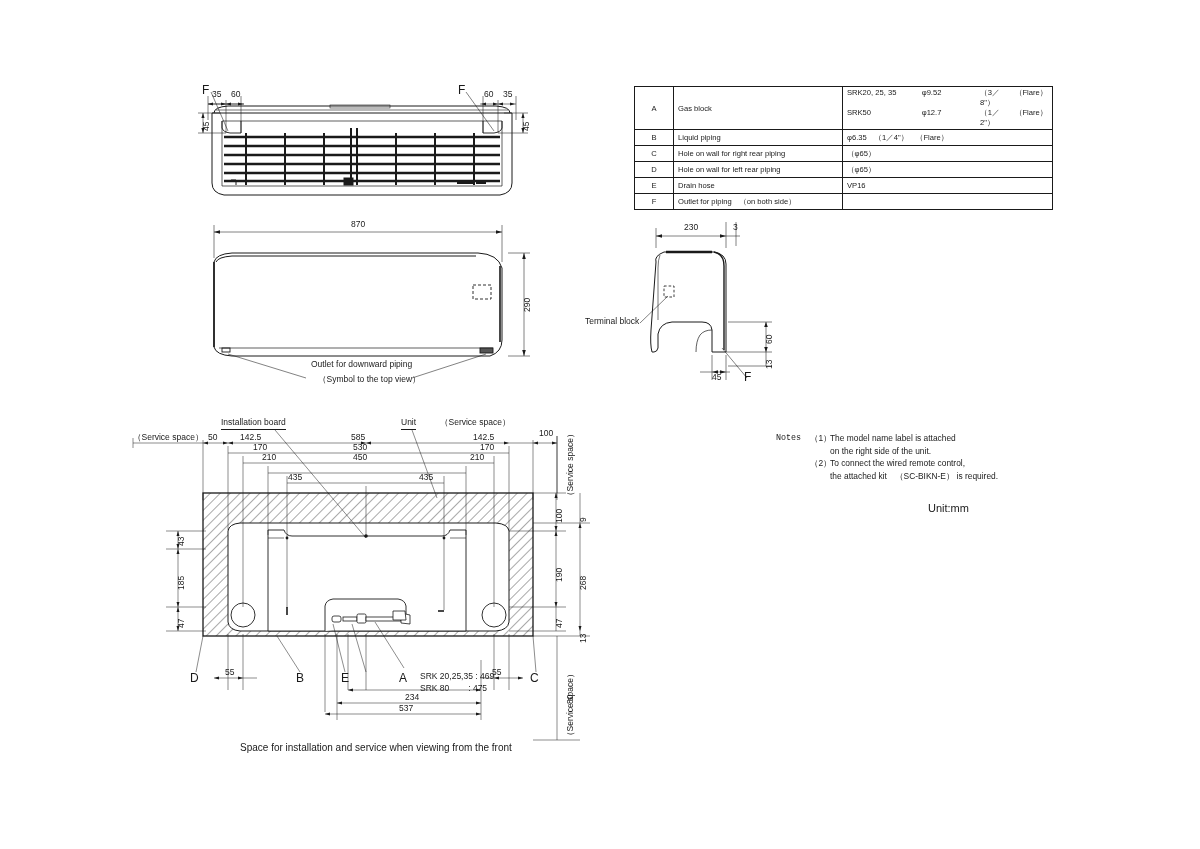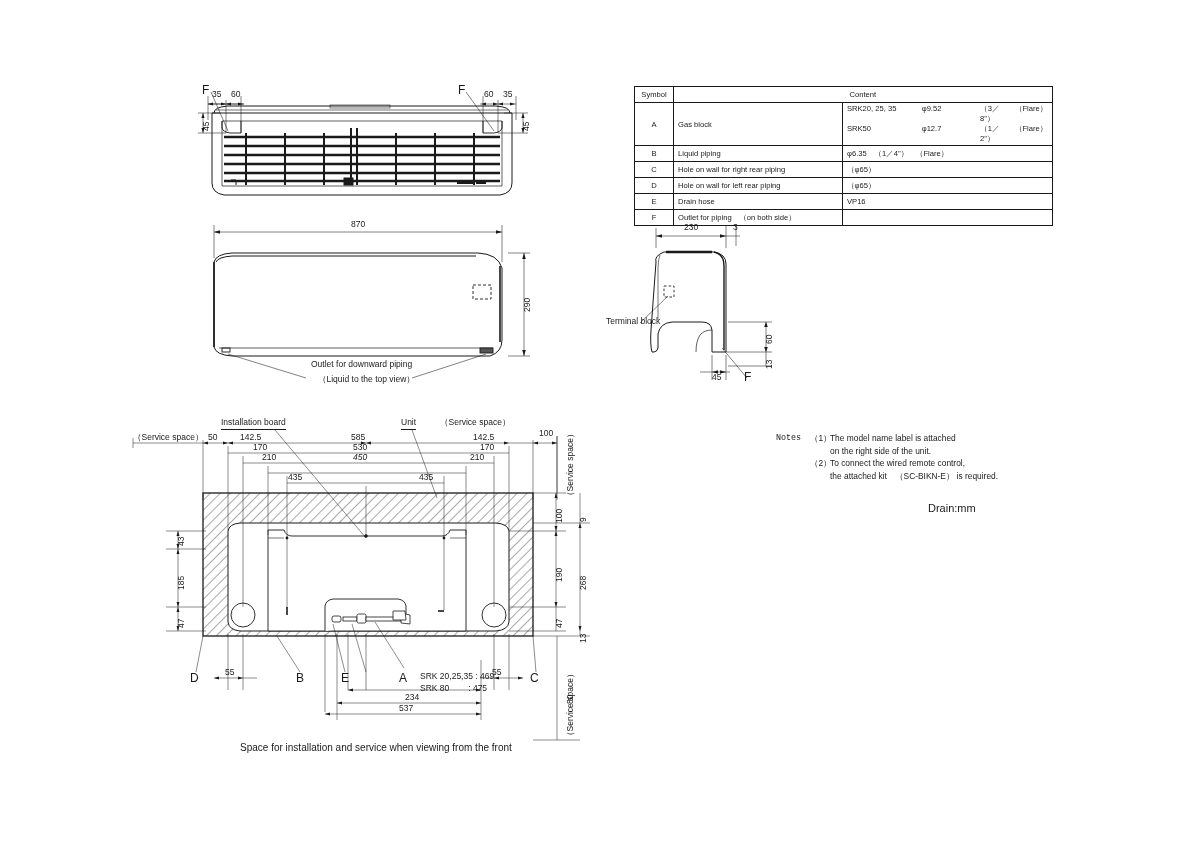--- a/index.html
+++ b/index.html
@@ -337,24 +337,20 @@
       <path d="M481,690 l-5,-1.5 v3 z"></path>
     <path d="M337,703 l5,-1.5 v3 z"></path>
       <path d="M481,703 l-5,-1.5 v3 z"></path>
     <path d="M325,714 l5,-1.5 v3 z"></path>
       <path d="M481,714 l-5,-1.5 v3 z"></path>
   </g>
 </svg>
 
 <table id="spec-table">
   <tbody>
-      <tr>
-    <th class="sym">Symbol</th>
-    <th colspan="2">Content</th>
-  </tr>
   <tr class="twoline">
     <td class="sym">A</td>
     <td class="cont">Gas block</td>
     <td class="val">
       <div class="vrow">
         <span class="c1">SRK20, 25, 35</span>
         <span class="c2">φ9.52</span>
         <span>（3／8"）</span>
         <span class="c3">（Flare）</span>
       </div>
@@ -405,40 +401,40 @@
   </div>
   <div class="nrow">
     <span class="lbl"></span>
     <span class="num">（2）</span>
     <span>
       <span>To connect the wired remote control,</span><br>
       <span>the attached kit　（SC-BIKN-E） is required.</span>
     </span>
   </div>
 </div>
-<div id="unit-mm">Drain:mm</div>
+<div id="unit-mm">Unit:mm</div>
 
 <div class="t big" style="left:202px;top:84px;">F</div>
 <div class="t big" style="left:458px;top:84px;">F</div>
 <div class="t" style="left:212px;top:90px;">35</div>
 <div class="t" style="left:231px;top:90px;">60</div>
 <div class="t" style="left:484px;top:90px;">60</div>
 <div class="t" style="left:503px;top:90px;">35</div>
 <div class="t v" style="left:202px;top:131px;">45</div>
 <div class="t v" style="left:522px;top:131px;">45</div>
 
 <div class="t" style="left:351px;top:220px;">870</div>
 <div class="t v" style="left:523px;top:312px;">290</div>
 
 <div class="t" style="left:311px;top:360px;">Outlet for downward piping</div>
-<div class="t" style="left:318px;top:375px;">（Liquid to the top view）</div>
+<div class="t" style="left:318px;top:375px;">（Symbol to the top view）</div>
 
 <div class="t" style="left:684px;top:223px;">230</div>
 <div class="t" style="left:733px;top:223px;">3</div>
-<div class="t" style="left:585px;top:317px;margin-left:21px;">Terminal block</div>
+<div class="t" style="left:585px;top:317px;">Terminal block</div>
 <div class="t v" style="left:765px;top:344px;">60</div>
 <div class="t v" style="left:765px;top:369px;">13</div>
 <div class="t" style="left:712px;top:373px;">45</div>
 <div class="t big" style="left:744px;top:371px;">F</div>
 
 <div class="t" style="left:221px;top:418px;border-bottom:1px solid #1a1a1a;padding-bottom:1px;">Installation board</div>
 <div class="t" style="left:401px;top:418px;border-bottom:1px solid #1a1a1a;padding-bottom:1px;">Unit</div>
 <div class="t" style="left:133px;top:433px;">（Service space）</div>
 <div class="t" style="left:440px;top:418px;">（Service space）</div>
 <div class="t v" style="left:566px;top:500px;">（Service space）</div>
@@ -447,21 +443,21 @@
 
 <div class="t" style="left:208px;top:433px;">50</div>
 <div class="t" style="left:539px;top:429px;">100</div>
 <div class="t" style="left:240px;top:433px;">142.5</div>
 <div class="t" style="left:351px;top:433px;">585</div>
 <div class="t" style="left:473px;top:433px;">142.5</div>
 <div class="t" style="left:253px;top:443px;">170</div>
 <div class="t" style="left:353px;top:443px;">530</div>
 <div class="t" style="left:480px;top:443px;">170</div>
 <div class="t" style="left:262px;top:453px;">210</div>
-<div class="t" style="left:353px;top:453px;font-style:italic;">450</div>
+<div class="t" style="left:353px;top:453px;">450</div>
 <div class="t" style="left:470px;top:453px;">210</div>
 <div class="t" style="left:288px;top:473px;">435</div>
 <div class="t" style="left:419px;top:473px;">435</div>
 
 <div class="t v" style="left:177px;top:546px;">43</div>
 <div class="t v" style="left:177px;top:590px;">185</div>
 <div class="t v" style="left:177px;top:628px;">47</div>
 
 <div class="t v" style="left:555px;top:523px;">100</div>
 <div class="t v" style="left:555px;top:582px;">190</div>

